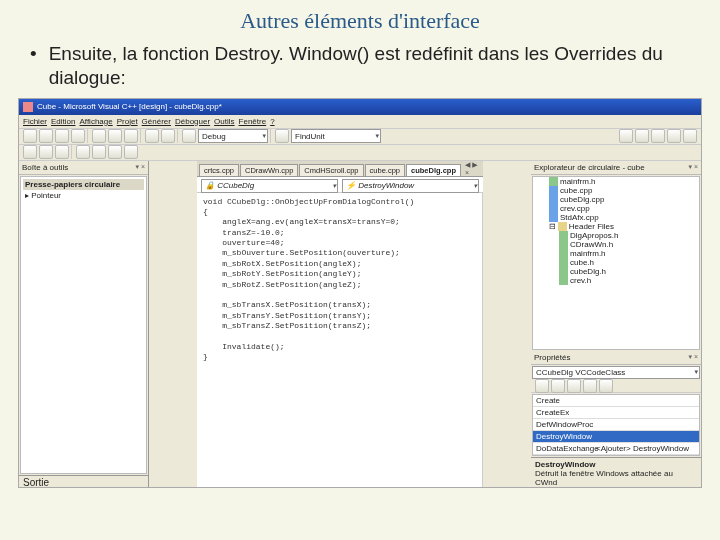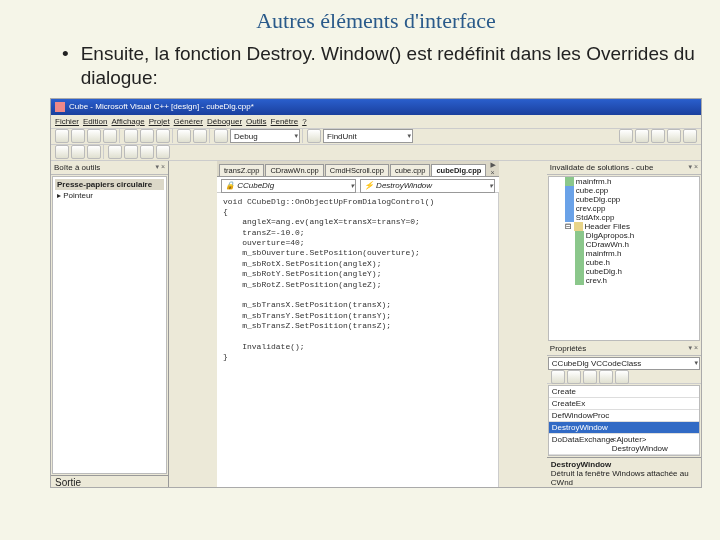--- a/index.html
+++ b/index.html
@@ -1,17 +1,17 @@
 <!DOCTYPE html>
 <html><head>
 <meta charset="utf-8">
 <style>
   * { box-sizing: border-box; margin: 0; padding: 0; }
   body { font-family: Arial, sans-serif; background: #f5f5e8; width: 720px; height: 540px; overflow: hidden; }
-  .slide { width: 720px; height: 417px; position: relative; padding-left: 32px; }
+  .slide { width: 720px; height: 417px; position: relative; }
   .slide-title { text-align: center; font-family: Georgia, serif; font-size: 22px; color: #2a5a8a; padding-top: 8px; }
   .bullet-wrap { padding: 8px 20px 4px 30px; }
   .bullet { font-size: 19px; color: #222; line-height: 1.25; display: flex; }
   .bullet::before { content: "•"; margin-right: 12px; }
   .screenshot { margin: 4px 18px 0 18px; border: 1px solid #aaa; background: #ece9d8; height: 390px; font-size: 9px; color: #222; position: relative; overflow: hidden; }
   .titlebar { background: linear-gradient(#2a5fcd, #1a3f9d); color: #fff; height: 16px; display: flex; align-items: center; padding: 0 4px; font-size: 8px; }
   .titlebar .icon { width: 10px; height: 10px; background: #e88; margin-right: 4px; }
   .menubar { background: #ece9d8; height: 14px; display: flex; align-items: center; padding: 0 4px; font-size: 8px; gap: 4px; border-bottom: 1px solid #ccc; }
   .menubar span { text-decoration: underline; }
   .toolbar { background: #ece9d8; height: 16px; border-bottom: 1px solid #ccc; display: flex; align-items: center; padding: 0 4px; gap: 2px; }
@@ -120,21 +120,21 @@
           </div>
         <div class="toolbox-body">
           <div style="background:#dcd8c8;font-weight:bold">Presse-papiers circulaire</div>
           <div>▸ Pointeur</div>
         </div>
         <div class="sortie-h">Sortie</div>
       </div>
 
       <div class="center-pane">
         <div class="tabstrip">
-          <div class="tab">transZ.cpp</div>
+          <div class="tab">crtcs.cpp</div>
           <div class="tab">CDrawWn.cpp</div>
           <div class="tab">CmdHScroll.cpp</div>
           <div class="tab">cube.cpp</div>
           <div class="tab active">cubeDlg.cpp</div>
         </div>
         <div class="code-nav">
           <div class="tdrop">🔒 CCubeDlg</div>
           <div class="tdrop">⚡ DestroyWindow</div>
         </div>
         <div class="code-body">void CCubeDlg::OnObjectUpFromDialogControl()
@@ -150,21 +150,21 @@
     m_sbTransX.SetPosition(transX);
     m_sbTransY.SetPosition(transY);
     m_sbTransZ.SetPosition(transZ);
 
     Invalidate();
 }</div>
       </div>
 
       <div class="right-pane">
         <div class="pane-hdr">
-            <span>Invalidate de solutions - cube</span>
+            <span>Explorateur de circulaire - cube</span>
           </div>
         <div class="sol-body">
           <div class="tree-row">
               <span class="fi h"></span>
               <span>mainfrm.h</span>
             </div>
           <div class="tree-row">
               <span class="fi"></span>
               <span>cube.cpp</span>
             </div>

